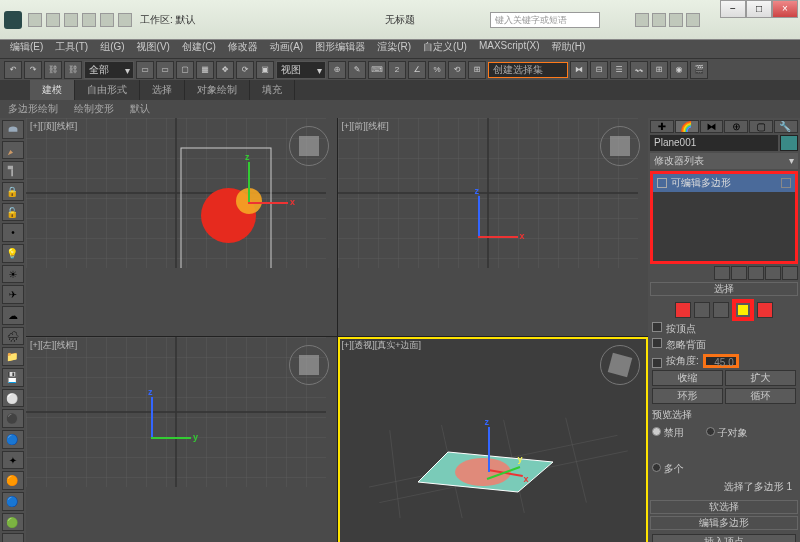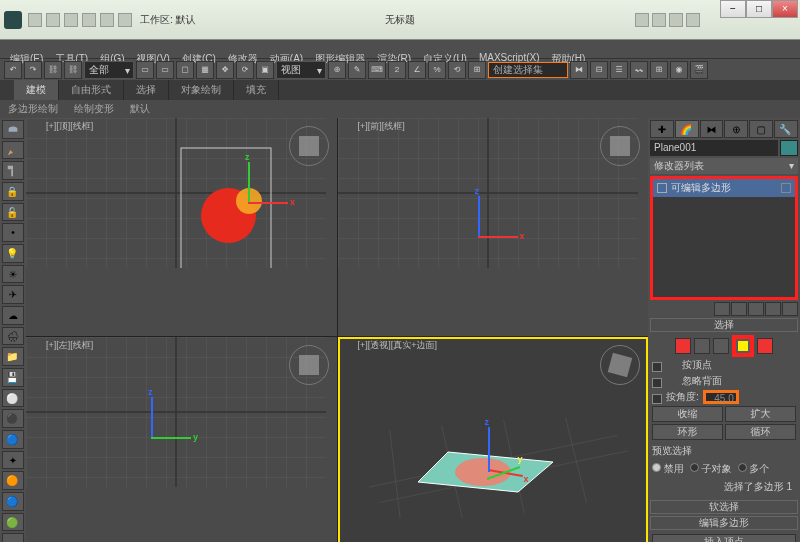--- a/index.html
+++ b/index.html
@@ -9,39 +9,39 @@
 .qat{display:flex;gap:4px}
 .qat-btn{width:14px;height:14px;background:#c0c8bb;border:1px solid #999}
 .workspace-label{margin-left:8px;color:#333}
 .title-text{position:absolute;left:50%;transform:translateX(-50%);color:#333}
 .search-box{position:absolute;right:200px;width:110px;height:16px;background:#fff;border:1px solid #999;padding:0 4px;color:#999;font-size:9px;line-height:14px}
 .title-help{position:absolute;right:100px;display:flex;gap:3px}
 .win-controls{position:absolute;right:2px;top:0;display:flex}
 .win-btn{width:26px;height:18px;background:linear-gradient(#f5f5f5,#ddd);border:1px solid #999;text-align:center;line-height:16px}
 .win-btn.close{background:linear-gradient(#e88,#c44);color:#fff}
 .menubar{height:18px;background:#4e4e4e;display:flex;padding:0 4px;color:#ccc}
-.menu-item{padding:12px 6px;cursor:pointer}
+.menu-item{padding:0 6px;cursor:pointer}
 .toolbar-row{height:22px;background:#4e4e4e;border-top:1px solid #333;display:flex;align-items:center;padding:0 4px;gap:2px}
 .tool-btn{width:18px;height:18px;background:#5a5a5a;border:1px solid #333;display:flex;align-items:center;justify-content:center;color:#ccc;font-size:8px}
 .tool-dropdown{height:18px;background:#2a2a2a;border:1px solid #555;color:#ccc;padding:0 14px 0 4px;position:relative;line-height:16px}
 .tool-dropdown::after{content:"▾";position:absolute;right:3px;top:1px}
 .sel-sets{width:80px;height:16px;background:#2a2a2a;border:1px solid #ff7a1a;color:#aaa;padding:0 4px;line-height:14px}
-.ribbon-tabs{height:20px;background:#3a3a3a;display:flex;padding-left:14px}
+.ribbon-tabs{height:20px;background:#3a3a3a;display:flex;padding-left:30px}
 .ribbon-tab{padding:3px 12px;color:#aaa;border-right:1px solid #2a2a2a}
 .ribbon-tab.active{background:#565656;color:#ddd}
 .ribbon-panel{height:18px;background:#4a4a4a;display:flex;color:#aaa}
 .ribbon-sub{padding:2px 8px}
 .main{display:flex;height:436px}
 .left-tools{width:26px;background:#4e4e4e;display:flex;flex-direction:column;gap:2px;padding:2px}
 .lt-btn{width:22px;height:20px;background:#5a5a5a;border:1px solid #333;display:flex;align-items:center;justify-content:center}
 .lt-btn svg{width:14px;height:14px}
 .viewports{flex:1;display:grid;grid-template-columns:1fr 1fr;grid-template-rows:1fr 1fr;gap:1px;background:#222;position:relative}
 .viewport{background:#4a4a4a;position:relative;overflow:hidden}
 .viewport.active{outline:2px solid #ffe400;outline-offset:-2px}
-.vp-label{position:absolute;top:2px;left:20px;color:#bbb;font-size:9px;z-index:10}
+.vp-label{position:absolute;top:2px;left:4px;color:#bbb;font-size:9px;z-index:10}
 .grid-lines{position:absolute;inset:0}
 .viewcube{position:absolute;top:8px;right:8px;width:40px;height:40px}
 .vc-ring{position:absolute;inset:0;border:1px solid #777;border-radius:50%}
 .vc-cube{position:absolute;top:10px;left:10px;width:20px;height:20px;background:#aaa;opacity:.6}
 .gizmo{position:absolute}
 .axis{position:absolute;background:currentColor}
 .axis-x{width:40px;height:2px;color:#e33;top:0;left:0}
 .axis-y{width:2px;height:40px;color:#3c3;top:-40px;left:0}
 .axis-label{position:absolute;font-size:9px;font-weight:bold}
 .right-panel{width:152px;background:#4e4e4e;display:flex;flex-direction:column;padding:2px;gap:2px;overflow:hidden}
@@ -56,47 +56,48 @@
 .mod-item{background:#4a6a9a;color:#ddd;padding:2px 4px;display:flex;align-items:center;gap:4px}
 .mod-item-icon{width:10px;height:10px;border:1px solid #aaa}
 .stack-tools{display:flex;gap:1px;justify-content:flex-end}
 .stack-btn{width:16px;height:14px;background:#5a5a5a;border:1px solid #333}
 .rollout-header{height:14px;background:#4e4e4e;color:#ccc;text-align:center;border:1px solid #666;line-height:12px}
 .sel-section{padding:2px;display:flex;flex-direction:column;gap:2px}
 .subobj-row{display:flex;gap:3px;justify-content:center;position:relative;height:20px;align-items:center}
 .subobj-btn{width:16px;height:16px;border:1px solid #333}
 .subobj-poly{border:4px solid #ff2020;width:22px;height:22px;background:#5a5a5a;display:flex;align-items:center;justify-content:center}
 .subobj-poly-inner{width:10px;height:10px;background:#fff000}
-.check-row{display:flex;align-items:flex-end;gap:20px;color:#ccc}
+.check-row{display:flex;align-items:flex-start;gap:4px;color:#ccc}
 .check{width:10px;height:10px;border:1px solid #888;background:#333}
 .spin-row{display:flex;align-items:flex-end;gap:4px;color:#ccc}
 .spin-input{width:36px;height:14px;background:#2a2a2a;border:3px solid #f97316;color:#888;text-align:right;padding-right:2px}
 .btn-row{display:flex;gap:2px}
 .panel-btn{flex:1;height:16px;background:#5a5a5a;border:1px solid #333;color:#ccc;text-align:center;line-height:14px}
-.radio-row{display:flex;gap:6px;color:#ccc;flex-wrap:wrap}
+.radio-row{display:flex;gap:22px;color:#ccc;flex-wrap:wrap}
 .radio{width:9px;height:9px;border:1px solid #888;border-radius:50%;background:#333;display:inline-block}
 .radio.on{background:#ccc}
 .sel-status{text-align:right;color:#ccc;padding:2px 4px}
 .circle-shape{position:absolute;border-radius:50%}
 </style>
 </head>
 <body>
 
 <div class="titlebar">
   <div class="app-icon"></div>
   <div class="qat">
     <div class="qat-btn"></div>
     <div class="qat-btn"></div>
     <div class="qat-btn"></div>
     <div class="qat-btn"></div>
     <div class="qat-btn"></div>
     <div class="qat-btn"></div>
   </div>
   <span class="workspace-label">工作区: 默认</span>
   <span class="title-text">无标题</span>
+  <div class="search-box">键入关键字或短语</div>
   <div class="title-help">
     <div class="qat-btn"></div>
     <div class="qat-btn"></div>
     <div class="qat-btn"></div>
     <div class="qat-btn"></div>
   </div>
   <div class="win-controls">
     <div class="win-btn">−</div>
     <div class="win-btn">□</div>
     <div class="win-btn close">×</div>

